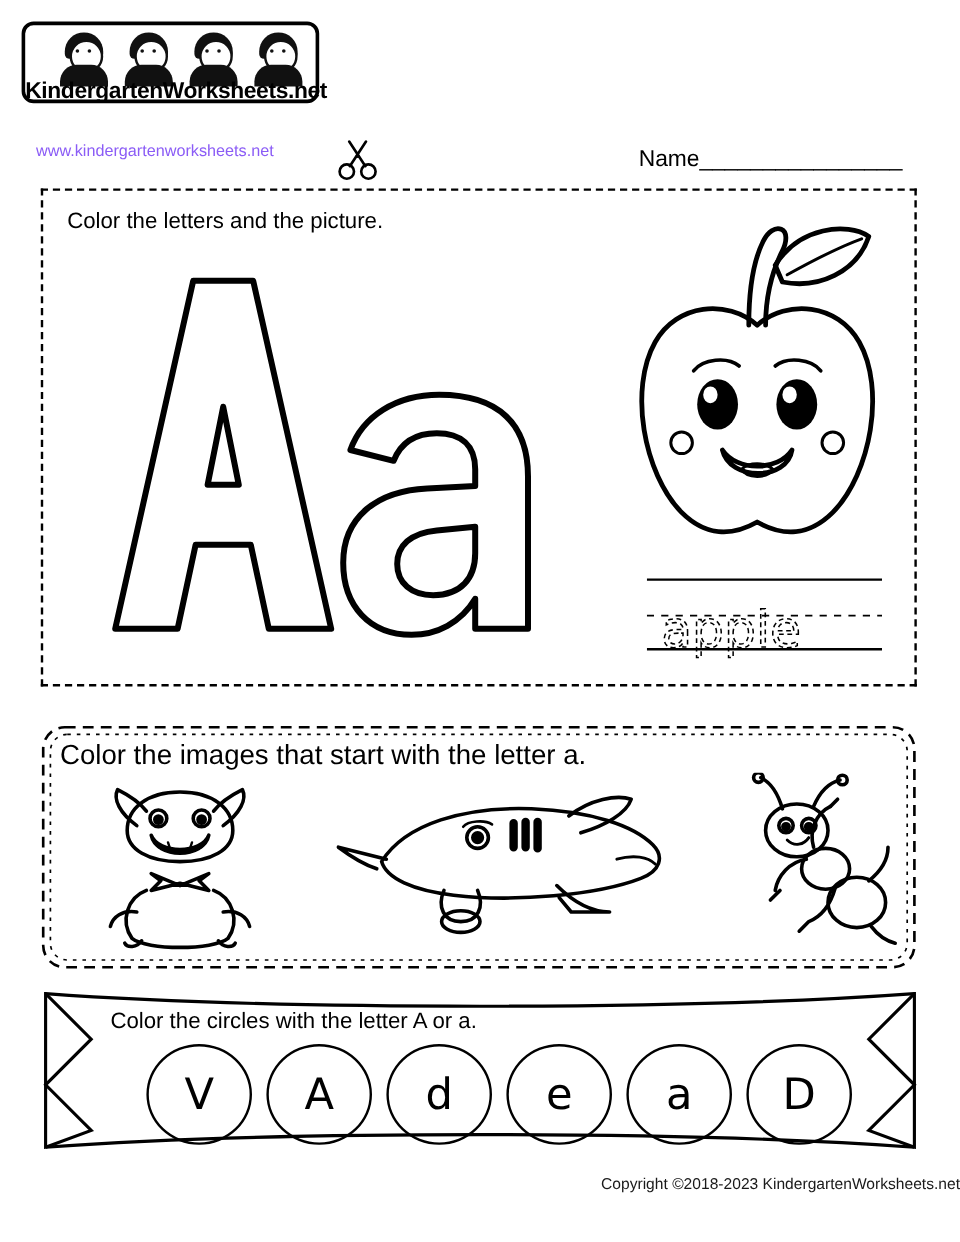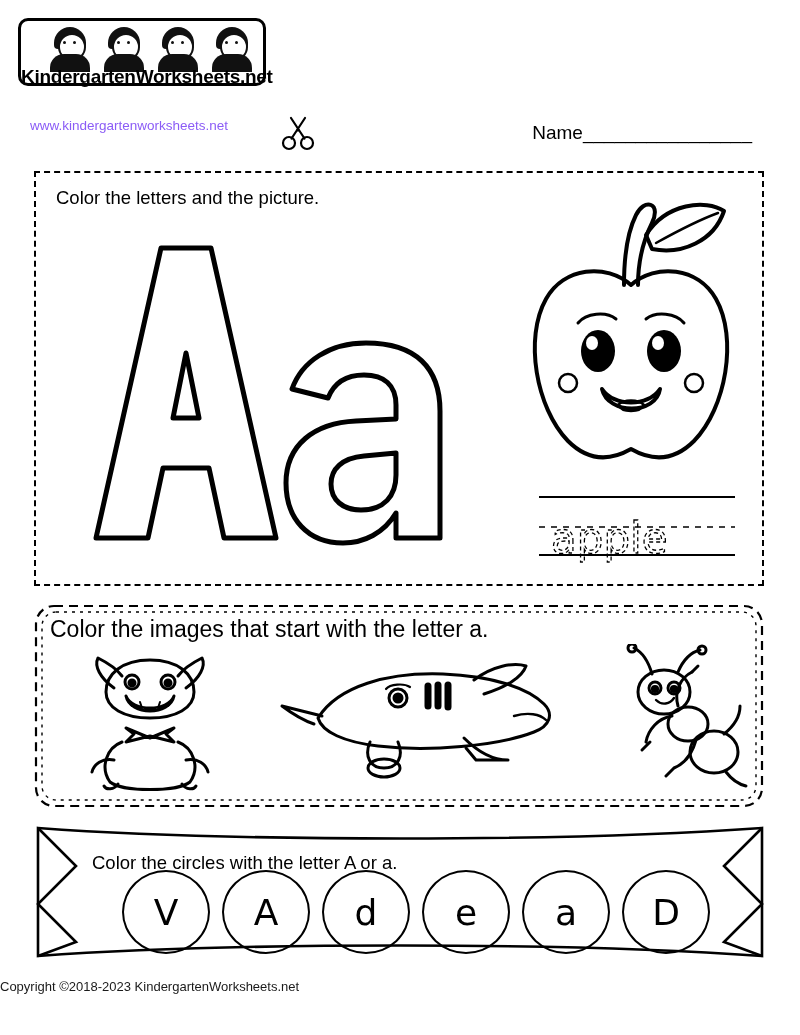--- a/index.html
+++ b/index.html
@@ -119,21 +119,21 @@
     left: 278px;
     top: 115px;
     width: 40px;
     height: 36px;
   }
 
   
   .section1 {
     position: absolute;
     left: 34px;
-    top: 171px;
+    top: 157px;
     width: 730px;
     height: 415px;
     border: 2px dashed #000;
     box-sizing: border-box;
   }
   .s1-instr {
     position: absolute;
     left: 20px;
     top: 14px;
     font-size: 18.5px;
@@ -181,21 +181,21 @@
   .section3 {
     position: absolute;
     left: 30px;
     top: 820px;
     width: 740px;
     height: 145px;
   }
   .s3-instr {
     position: absolute;
     left: 62px;
-    top: 32px;
+    top: 20px;
     font-size: 18.5px;
   }
   .circle-row {
     position: absolute;
     left: 92px;
     top: 50px;
     display: flex;
     gap: 12px;
   }
   .circ {
@@ -210,21 +210,21 @@
     font-size: 36px;
     font-family: "DejaVu Sans", sans-serif;
   }
 
   
   .footer {
     position: absolute;
     left: 0;
     top: 978px;
     width: 800px;
-    text-align: left;
+    text-align: right;
     font-size: 13px;
     color: #1a1a1a;
     line-height: 1.45;
   }
 </style>
 </head>
 <body>
 
 <div class="header">
 

